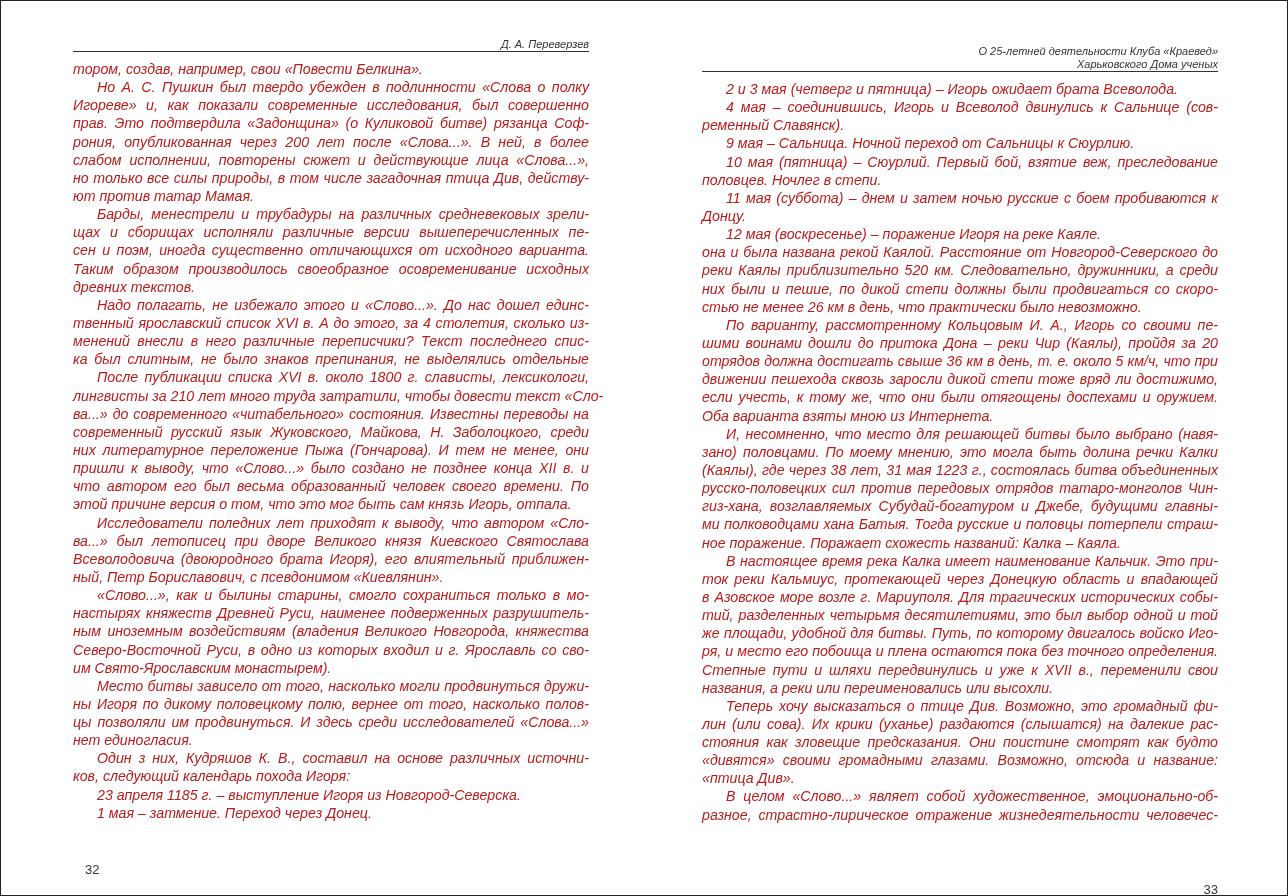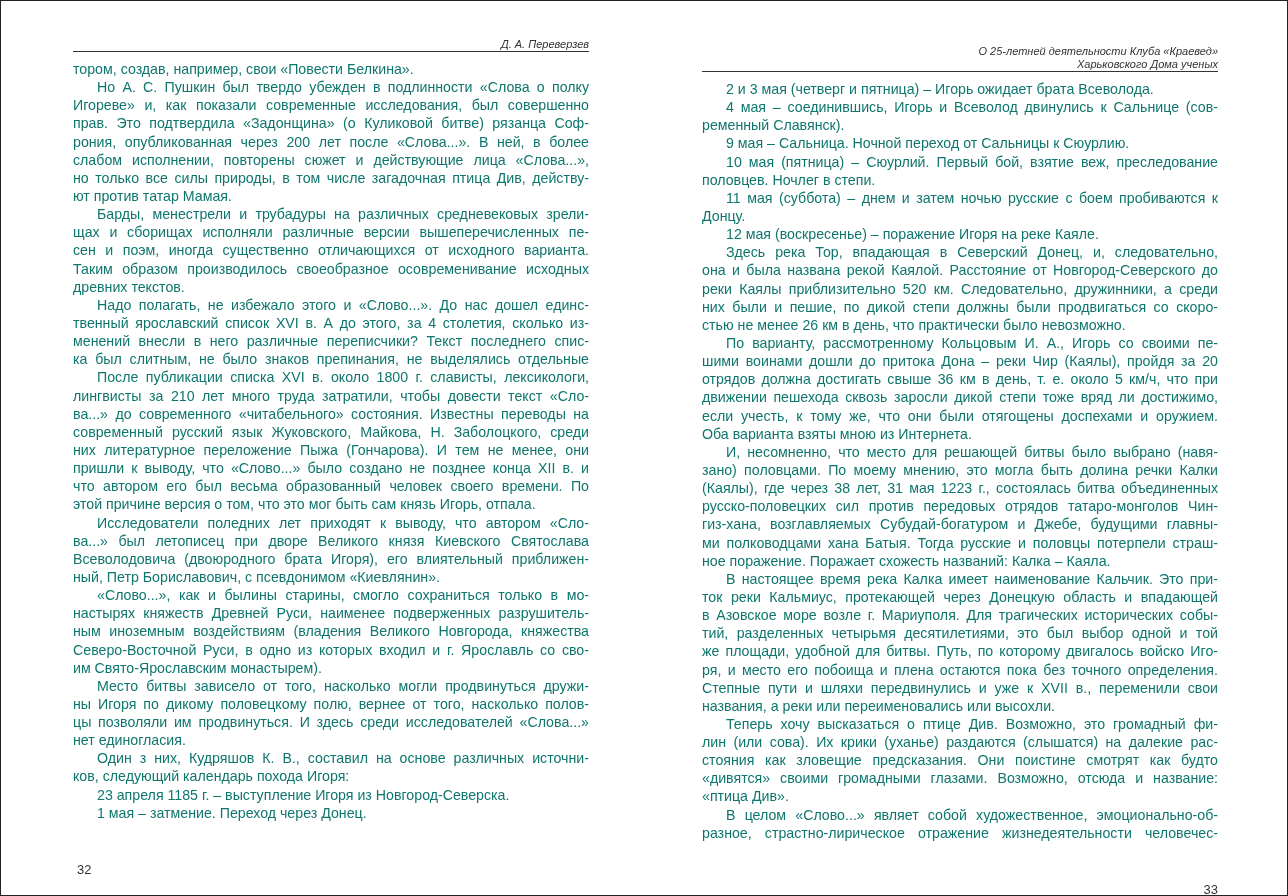--- a/index.html
+++ b/index.html
@@ -16,30 +16,30 @@
     font-family: "Liberation Sans", sans-serif;
     font-style: italic; font-size: 11px; color: #333; line-height: 12.5px;
     border-bottom: 1px solid #333;
   }
   .left .running-head { top: 37px; height: 13px; text-align: right; }
   .right .running-head { top: 24px; height: 26px; text-align: right; }
   .running-head span { display: block; }
   .body-text {
     position: absolute; top: 59px; left: 0; right: 0;
     font-family: "Liberation Sans", sans-serif;
-    font-size: 14.2px; line-height: 18.15px; color: #0f766e;
+    font-size: 14.2px; line-height: 18.15px; color: #b91c1c; font-style: italic;
   }
   .line { display: block; white-space: nowrap; text-align: justify; text-align-last: justify; height: 18.15px; }
   .line.indent { padding-left: 24px; }
   .line.last { text-align-last: left; }
   .folio {
     position: absolute; top: 861px;
     font-family: "Liberation Sans", sans-serif; font-size: 13px; color: #333;
   }
-  .left .folio { left: 4px; }
+  .left .folio { left: 12px; }
   .right .folio { right: 0; }
 </style>
 </head>
 <body>
 
 <div class="frame">
 
   <div class="page left">
     <div class="running-head">
       <span>Д. А. Переверзев</span>
@@ -99,21 +99,20 @@
     <div class="body-text" id="right-body">
         <span class="line indent last">2 и 3 мая (четверг и пятница) – Игорь ожидает брата Всеволода.</span>
         <span class="line indent">4 мая – соединившись, Игорь и Всеволод двинулись к Сальнице (сов-</span>
         <span class="line last">ременный Славянск).</span>
         <span class="line indent last">9 мая – Сальница. Ночной переход от Сальницы к Сюурлию.</span>
         <span class="line indent">10 мая (пятница) – Сюурлий. Первый бой, взятие веж, преследование</span>
         <span class="line last">половцев. Ночлег в степи.</span>
         <span class="line indent">11 мая (суббота) – днем и затем ночью русские с боем пробиваются к</span>
         <span class="line last">Донцу.</span>
         <span class="line indent last">12 мая (воскресенье) – поражение Игоря на реке Каяле.</span>
-        <span class="line indent">Здесь река Тор, впадающая в Северский Донец, и, следовательно,</span>
         <span class="line">она и была названа рекой Каялой. Расстояние от Новгород-Северского до</span>
         <span class="line">реки Каялы приблизительно 520 км. Следовательно, дружинники, а среди</span>
         <span class="line">них были и пешие, по дикой степи должны были продвигаться со скоро-</span>
         <span class="line last">стью не менее 26 км в день, что практически было невозможно.</span>
         <span class="line indent">По варианту, рассмотренному Кольцовым И. А., Игорь со своими пе-</span>
         <span class="line">шими воинами дошли до притока Дона – реки Чир (Каялы), пройдя за 20</span>
         <span class="line">отрядов должна достигать свыше 36 км в день, т. е. около 5 км/ч, что при</span>
         <span class="line">движении пешехода сквозь заросли дикой степи тоже вряд ли достижимо,</span>
         <span class="line">если учесть, к тому же, что они были отягощены доспехами и оружием.</span>
         <span class="line last">Оба варианта взяты мною из Интернета.</span>

